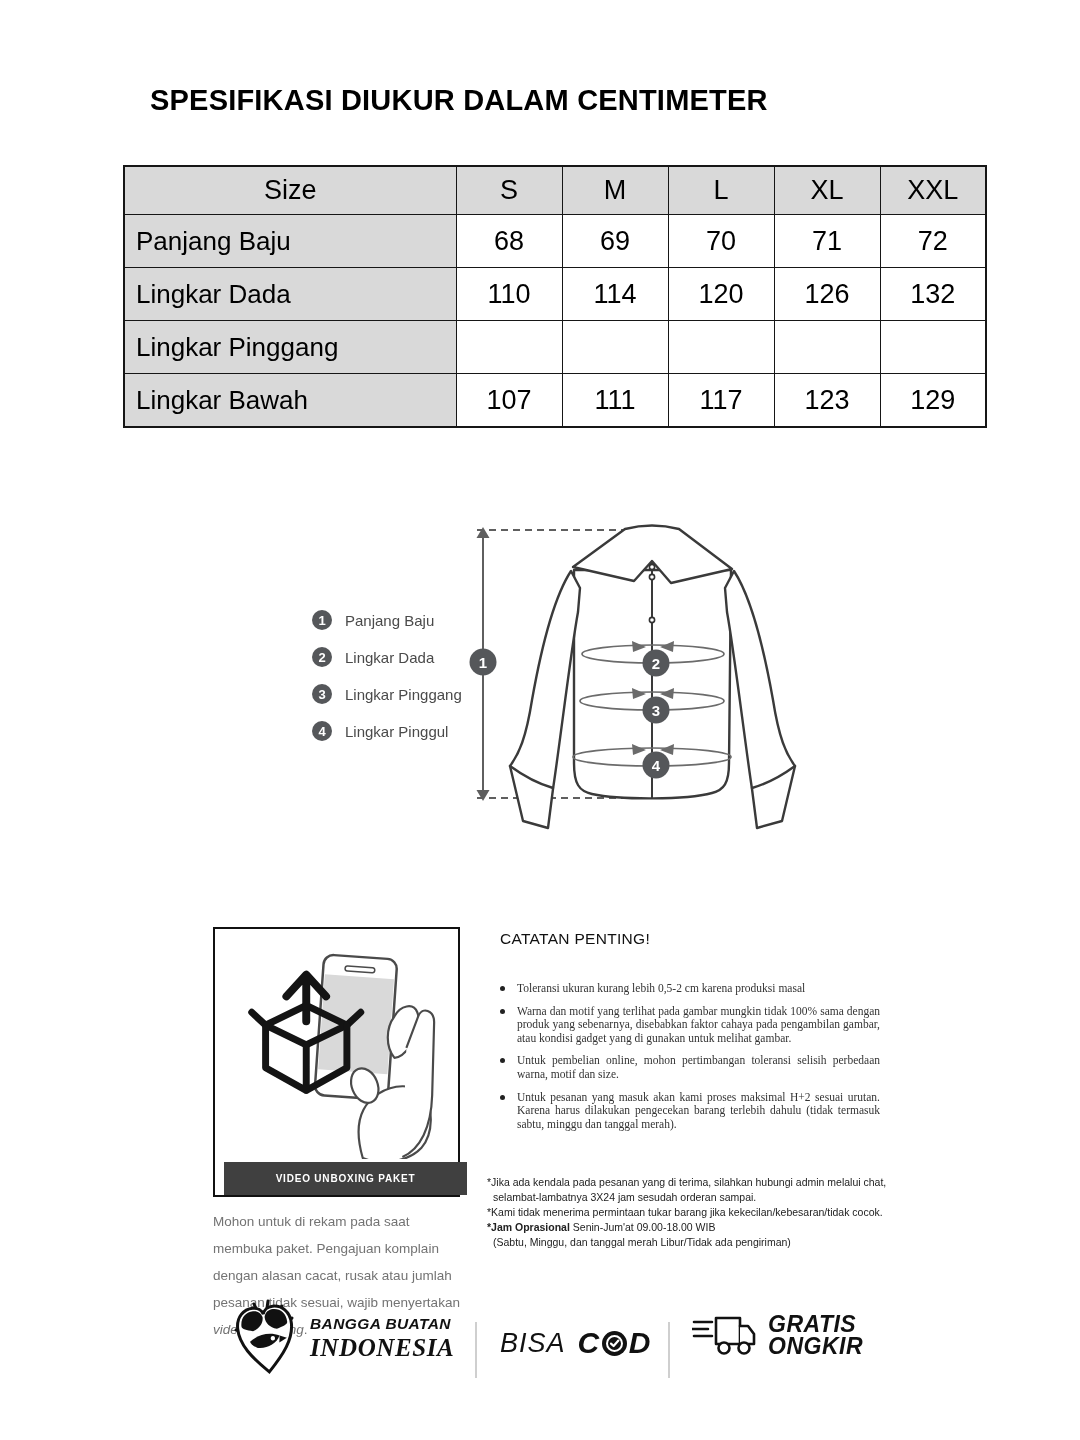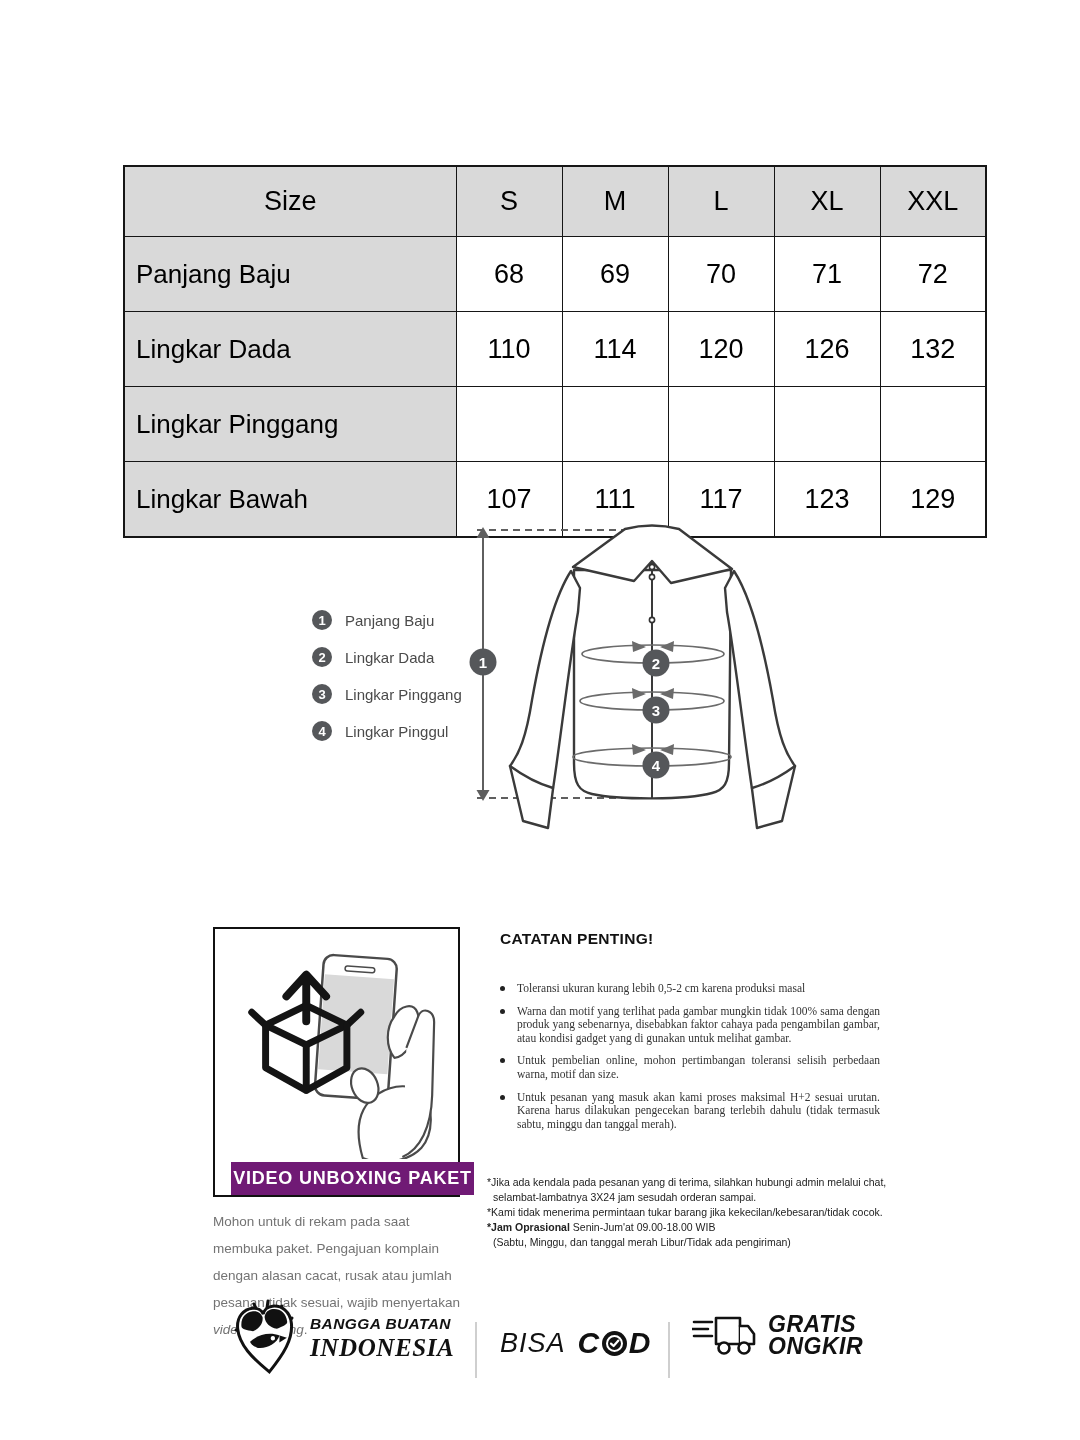--- a/index.html
+++ b/index.html
@@ -7,40 +7,40 @@
     position:relative;width:1080px;height:1440px;background:#ffffff;overflow:hidden;
     font-family:"Liberation Sans", sans-serif;color:#000;
   }
   
   .page-title{position:absolute;left:150px;top:84px;font-size:29px;font-weight:bold;letter-spacing:.2px;color:#000;}
   
   .size-table-wrap{position:absolute;left:123px;top:165px;}
   table.size-table{border-collapse:collapse;table-layout:fixed;width:862px;border:2px solid #161616;}
   table.size-table td,table.size-table th{
     border:1px solid #161616;font-weight:normal;font-size:27px;text-align:center;vertical-align:middle;
-    height:50px;padding:12px;color:#000;background:#fff;
+    height:50px;padding:1px;color:#000;background:#fff;
   }
   table.size-table tr.head th{height:45px;background:#d9d9d9;}
   table.size-table td.rowlabel{background:#d9d9d9;text-align:left;padding-left:11px;font-size:26px;}
   
   .diagram{position:absolute;left:290px;top:500px;width:560px;height:380px;}
   .legend{position:absolute;left:22px;top:110px;display:flex;flex-direction:column;gap:17px;}
   .legend-item{display:flex;align-items:center;height:20px;}
   .legend-badge{width:20px;height:20px;border-radius:50%;background:#55575a;color:#fff;font-size:13px;font-weight:bold;
     display:flex;align-items:center;justify-content:center;flex:0 0 auto;}
   .legend-label{margin-left:13px;font-size:15px;color:#4a4a4a;}
   
   .unbox-box{position:absolute;left:213px;top:927px;width:243px;height:266px;border:2px solid #111;background:#fff;}
-  .unbox-banner{position:absolute;left:16px;bottom:0;width:100%;height:33px;background:#701a75;color:#fff;
-    display:flex;align-items:center;justify-content:center;font-size:18px;font-weight:600;letter-spacing:.8px;}
+  .unbox-banner{position:absolute;left:9px;bottom:0;width:100%;height:33px;background:#404040;color:#fff;
+    display:flex;align-items:center;justify-content:center;font-size:10px;font-weight:600;letter-spacing:.8px;}
   .unbox-note{position:absolute;left:213px;top:1208px;width:254px;font-size:13.5px;line-height:27px;color:#737373;}
   .unbox-note .it{font-style:italic;}
   
   .notes{position:absolute;left:500px;top:930px;width:380px;}
-  .notes-heading{font-size:15.5px;font-weight:700;letter-spacing:.3px;color:#111;}
+  .notes-heading{font-size:15.5px;font-weight:400;letter-spacing:.3px;color:#111;}
   .notes-list{list-style:none;margin:34px 0 0 0;padding:0;}
   .notes-list li{position:relative;padding-left:17px;font-size:11.5px;line-height:13.6px;color:#333;
     text-align:justify;margin-bottom:9px;font-family:Liberation Serif, serif;}
   .notes-list li::before{content:"";position:absolute;left:0;top:4px;width:5px;height:5px;border-radius:50%;background:#222;}
   .footnotes{position:absolute;left:487px;top:1176px;width:402px;font-size:10.5px;line-height:13px;color:#222;}
   .footnotes p{margin:0 0 2px 0;}
   .footnotes .indent{padding-left:6px;}
   .footnotes .gap{}
   .fn-bold{font-weight:bold;}
   
@@ -55,20 +55,21 @@
   .cod-strong{font-size:30px;font-style:italic;font-weight:700;letter-spacing:.5px;margin-left:12px;display:flex;align-items:center;}
   .cod-strong svg{margin:0 1px;}
   .badge-ongkir{position:absolute;left:680px;top:14px;display:flex;align-items:center;color:#111;}
   .ongkir-text{margin-left:10px;font-style:italic;font-weight:700;font-size:23px;line-height:22px;letter-spacing:.5px;}
 </style>
 </head>
 <body>
 
 <div id="canvas">
 
+  <div class="page-title">SPESIFIKASI DIUKUR DALAM CENTIMETER</div>
 
   <div class="size-table-wrap">
     <table class="size-table">
       <colgroup>
           <col style="width:332px">
           <col style="width:106px">
           <col style="width:106px">
           <col style="width:106px">
           <col style="width:106px">
           <col style="width:106px">

